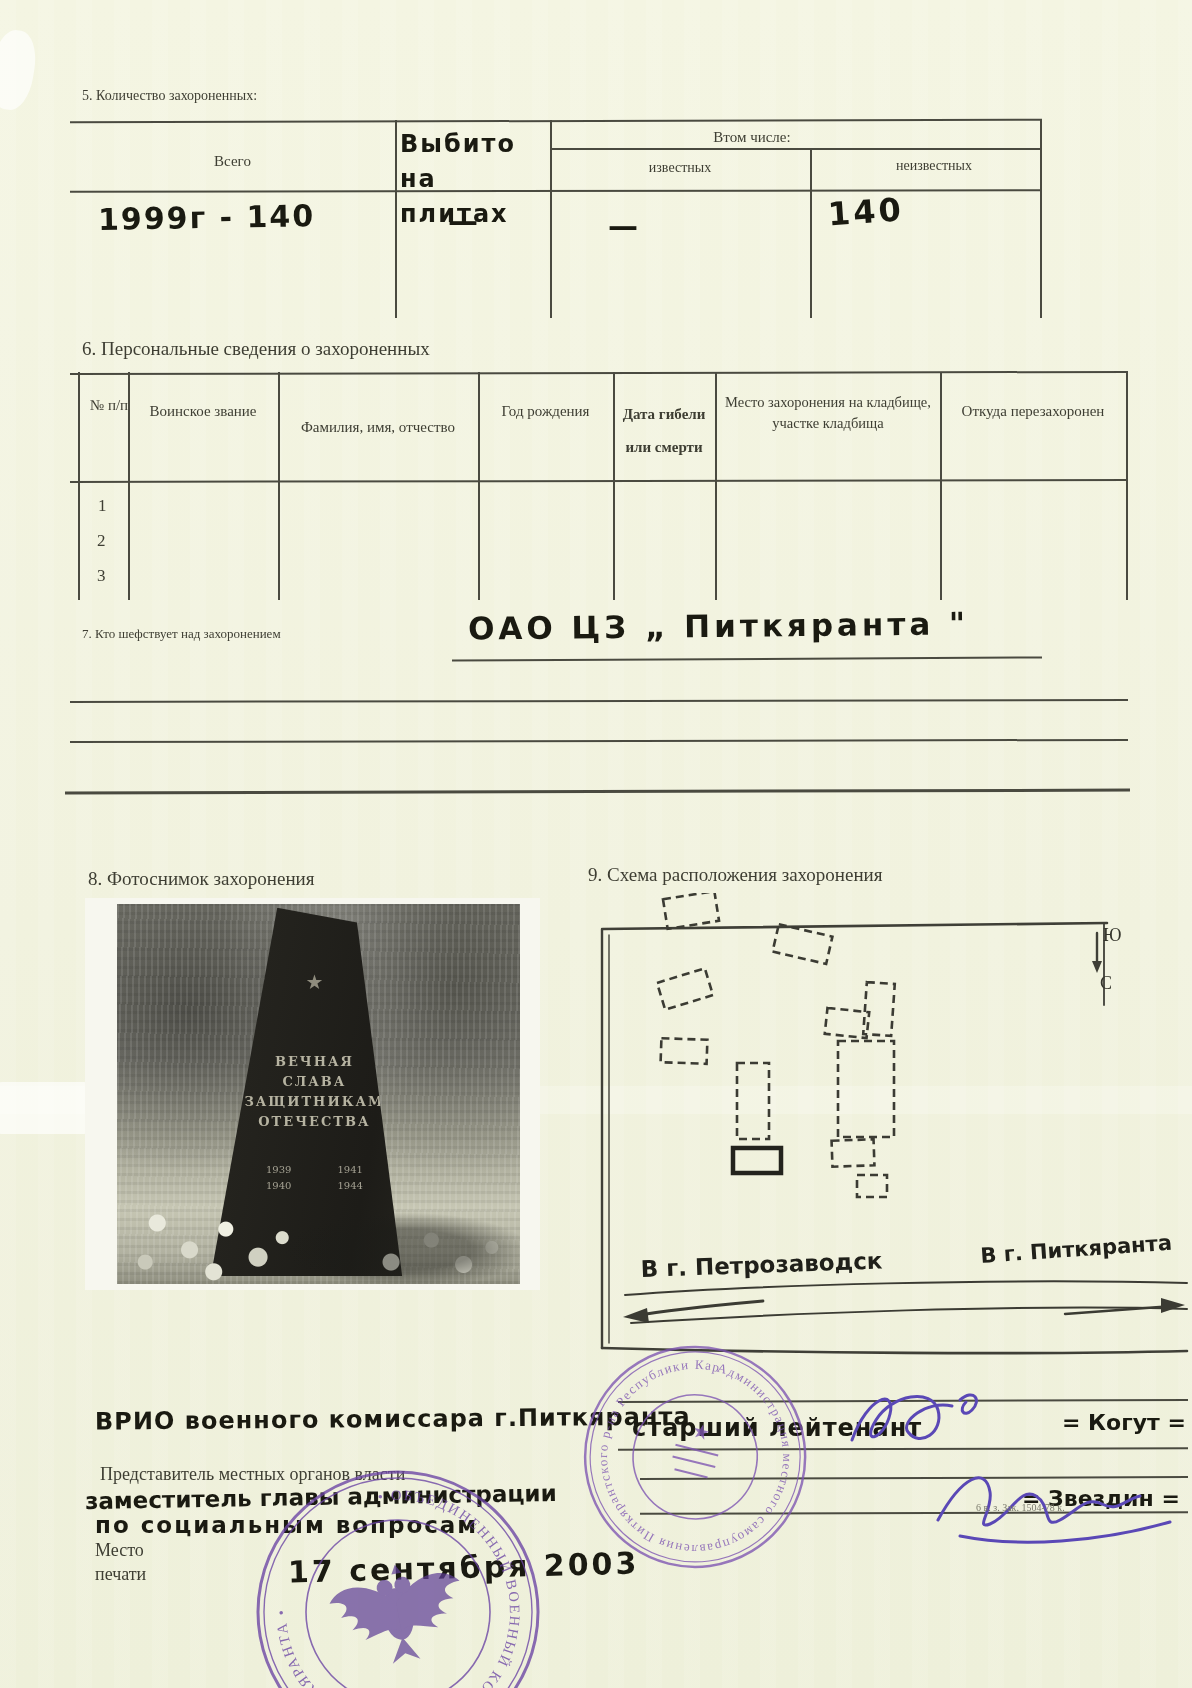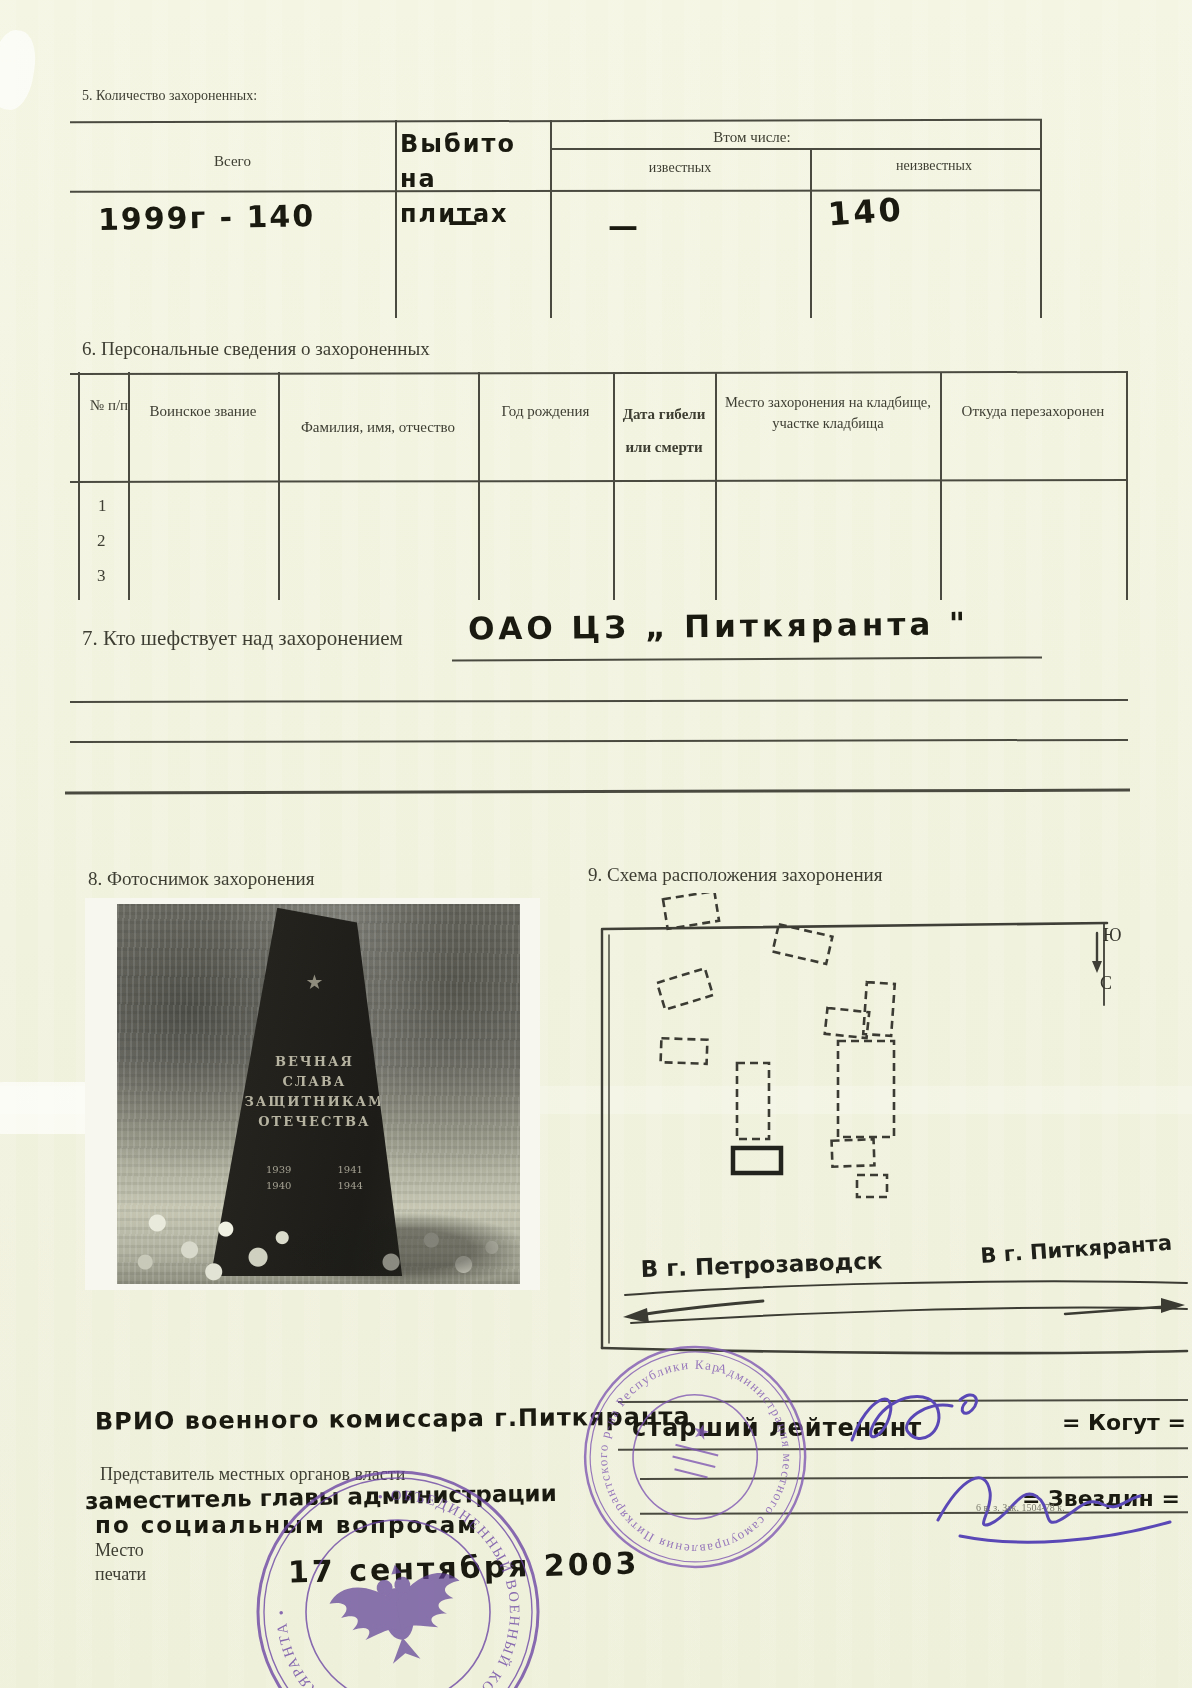--- a/index.html
+++ b/index.html
@@ -100,21 +100,21 @@
   <div class="hdr" style="left:283px;top:398px;width:190px;margin-top:16px;">Фамилия, имя, отчество</div>
   <div class="hdr" style="left:478px;top:398px;width:135px;">Год рождения</div>
   <div class="hdr" style="left:613px;top:398px;width:102px;line-height:2.2;font-weight:bold;">Дата гибели или смерти</div>
   <div class="hdr" style="left:718px;top:392px;width:220px;font-size:14.5px;line-height:1.45;">Место захоронения на кладбище, участке кладбища</div>
   <div class="hdr" style="left:940px;top:398px;width:186px;">Откуда перезахоронен</div>
 
   <div class="abs printed" style="left:98px;top:496px;font-size:17px;">1</div>
   <div class="abs printed" style="left:97px;top:531px;font-size:17px;">2</div>
   <div class="abs printed" style="left:97px;top:566px;font-size:17px;">3</div>
 
-  <div class="abs printed" style="left:82px;top:626px;font-size:21px;">7. Кто шефствует над захоронением</div>
+  <div class="abs printed" style="left:82px;top:626px;font-size:13px;">7. Кто шефствует над захоронением</div>
   <div class="abs hand" style="left:468px;top:608px;font-size:31px;letter-spacing:4px;transform:rotate(-.6deg);">ОАО ЦЗ „ Питкяранта "</div>
   <div class="hline" style="left:452px;top:658px;width:590px;transform:rotate(-.3deg);"></div>
   <div class="hline" style="left:70px;top:700px;width:1058px;transform:rotate(-.1deg);"></div>
   <div class="hline" style="left:70px;top:740px;width:1058px;transform:rotate(-.12deg);"></div>
 
   <div class="hline" style="left:65px;top:790px;width:1065px;height:2.5px;transform:rotate(-.15deg);"></div>
 
   <div class="abs printed" style="left:88px;top:868px;font-size:19px;">8. Фотоснимок захоронения</div>
 
   <div class="photo-frame">

